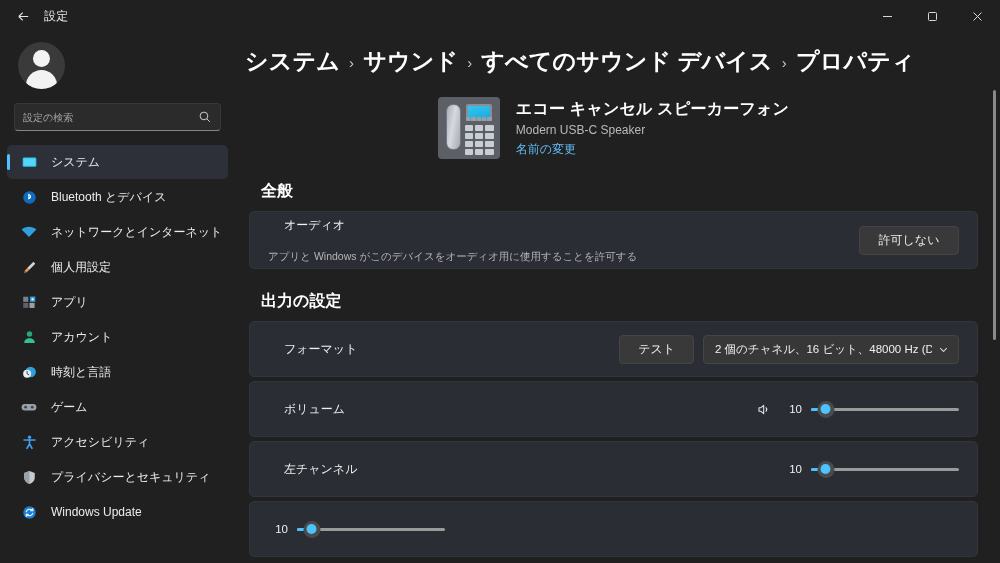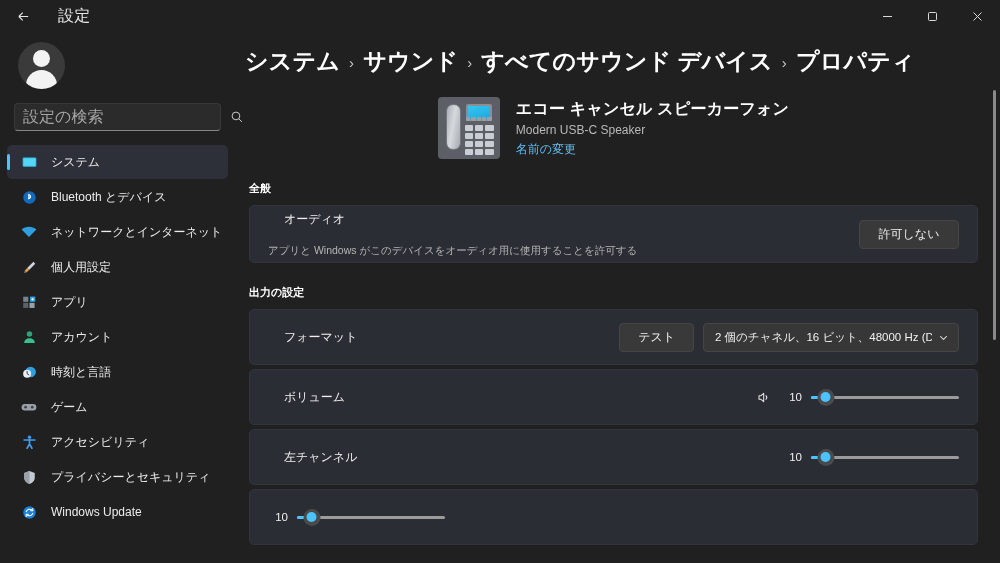--- a/index.html
+++ b/index.html
@@ -35,23 +35,23 @@
   }
   .tb-back {
     width: 34px; height: 32px;
     display: flex; align-items: center; justify-content: center;
     color: #e6e6e6;
     margin-left: 6px;
     border-radius: 4px;
     cursor: pointer;
   }
   .tb-title {
-    font-size: 16px;
+    font-size: 12px;
     color: #e8e8e8;
-    margin-left: 18px;
+    margin-left: 4px;
     letter-spacing: 0.2px;
   }
   .tb-spacer { flex: 1; }
   .win-btns { display: flex; height: 32px; }
   .win-btn {
     width: 45px; height: 32px;
     display: flex; align-items: center; justify-content: center;
     cursor: pointer;
     color: #d8d8d8;
   }
@@ -103,21 +103,21 @@
     display: flex;
     align-items: center;
     padding: 0 8px;
   }
   .search-box input {
     flex: 1;
     background: transparent;
     border: none;
     outline: none;
     color: #e4e4e4;
-    font-size: 16px;
+    font-size: 10px;
     font-family: inherit;
   }
   .search-box input::placeholder { color: #a6a6a6; }
   .search-ico { color: #cfcfcf; display: flex; align-items: center; }
 
   .nav { margin-top: 14px; padding: 0 7px; }
   .nav-item {
     height: 34px;
     display: flex;
     align-items: center;
@@ -270,24 +270,24 @@
   .drv-val { color: #ededed; }
   .drv-link {
     color: #61bdf5;
     cursor: pointer;
     margin-top: 2px;
     display: inline-block;
   }
 
   
   .sec-title {
-    font-size: 11px;
+    font-size: 16px;
     font-weight: bold;
     color: #ffffff;
-    margin: 22px 0 9px 4px;
+    margin: 22px 0 9px 16px;
   }
 
   .card {
     background: #2b2d35;
     border: 1px solid #33353d;
     border-radius: 5px;
     padding: 0 18px;
     display: flex;
     align-items: center;
     min-height: 56px;

